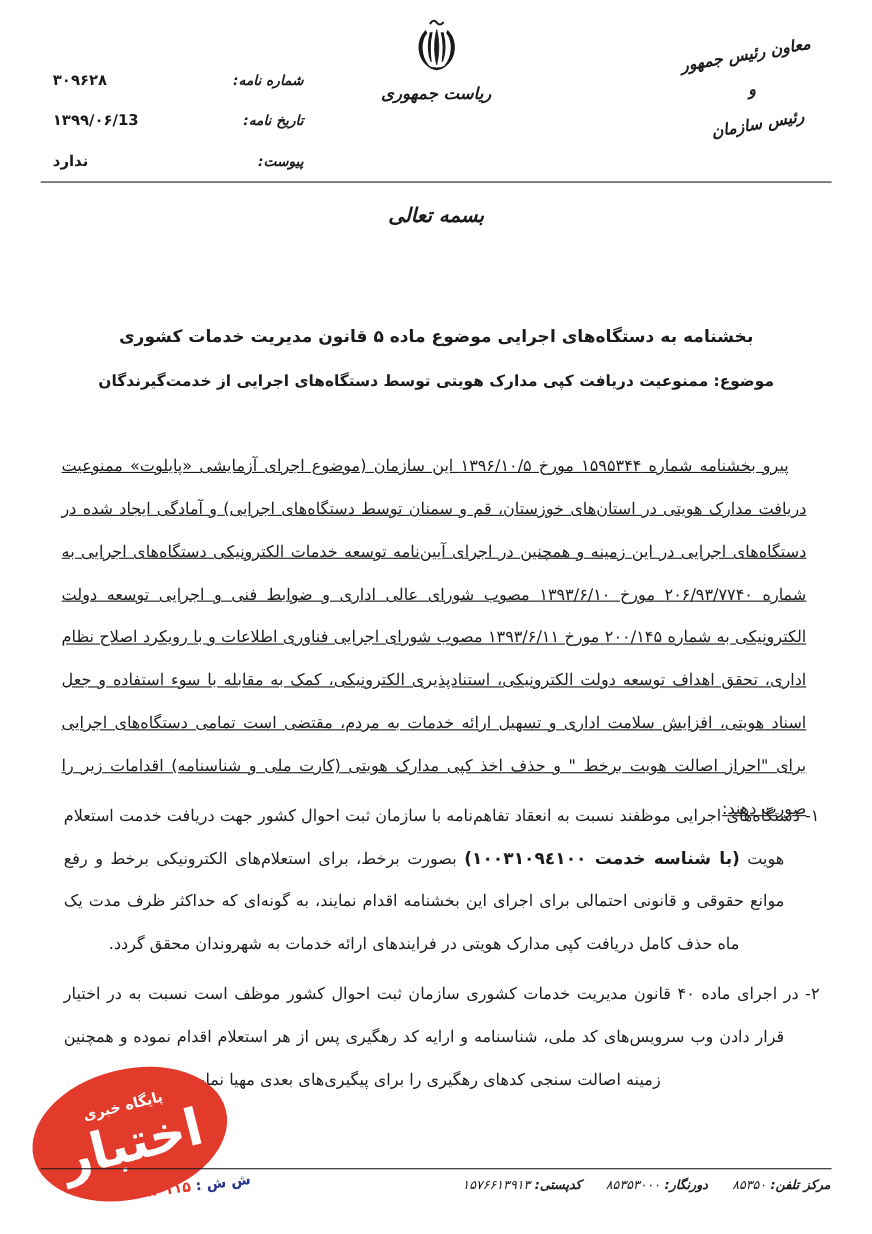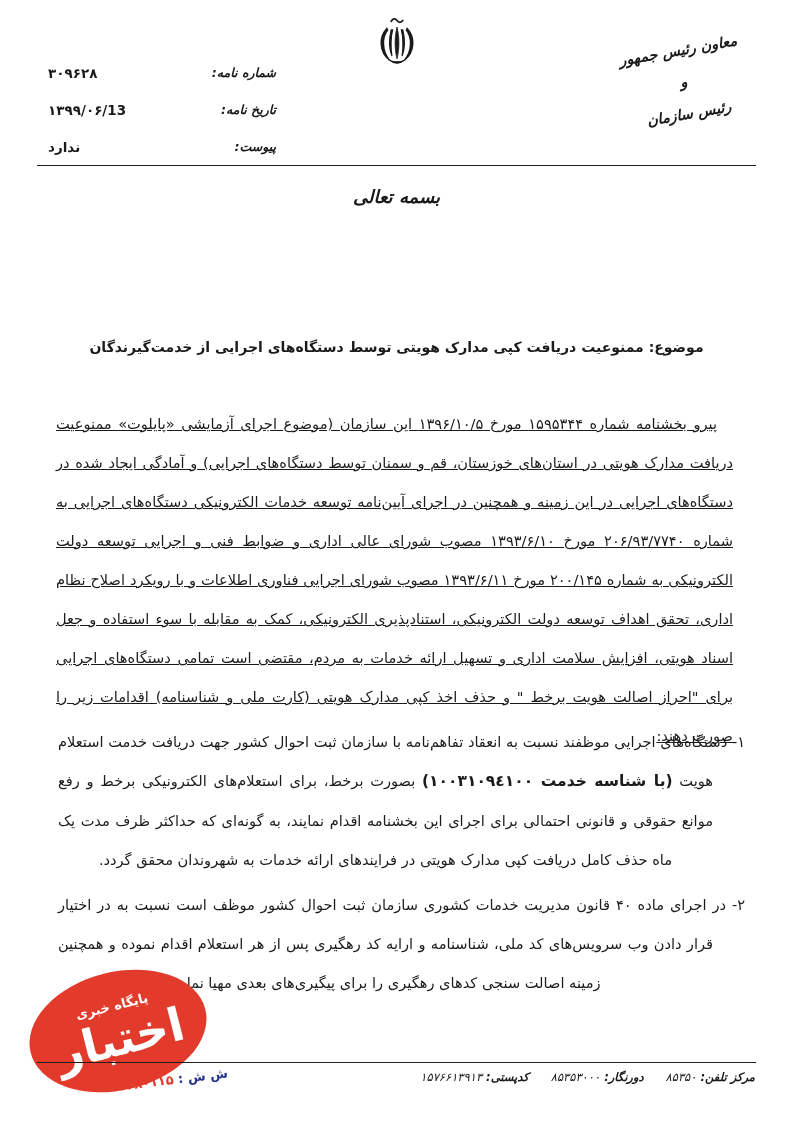--- a/index.html
+++ b/index.html
@@ -73,20 +73,21 @@
       <g fill="#1a1a1a" stroke="#1a1a1a">
         <path d="M22 10 Q26 4 30 9 Q34 14 38 9" fill="none" stroke-width="2.6" stroke-linecap="round"></path>
         <path d="M30 18 C26.5 32 26.5 48 30 62 C33.5 48 33.5 32 30 18 Z" stroke-width="1"></path>
         <path d="M22 22 C19 34 19 48 23 58 C21.5 48 21.5 32 24 22 Z" stroke-width="1.6"></path>
         <path d="M38 22 C41 34 41 48 37 58 C38.5 48 38.5 32 36 22 Z" stroke-width="1.6"></path>
         <path d="M16 20 C5 32 5 52 20 64 C9 52 9 32 17 22 Z" stroke-width="2"></path>
         <path d="M44 20 C55 32 55 52 40 64 C51 52 51 32 43 22 Z" stroke-width="2"></path>
         <path d="M20 64 Q30 72 40 64 Q30 68 20 64 Z" stroke-width="1.4"></path>
       </g>
     </svg>
+    <div class="org1">ریاست جمهوری</div>
   </div>
 
   <div class="meta">
     <div class="meta-row">
       <span class="meta-label">شماره نامه:</span>
       <span class="meta-value">۳۰۹۶۲۸</span>
     </div>
     <div class="meta-row">
       <span class="meta-label">تاریخ نامه:</span>
       <span class="meta-value">۱۳۹۹/۰۶/13</span>
@@ -94,20 +95,21 @@
     <div class="meta-row">
       <span class="meta-label">پیوست:</span>
       <span class="meta-value">ندارد</span>
     </div>
   </div>
 
   <div class="rule header-rule"></div>
 
   <div class="besmele">بسمه تعالی</div>
 
+  <div class="doc-title">بخشنامه به دستگاه‌های اجرایی موضوع ماده ۵ قانون مدیریت خدمات کشوری</div>
   <div class="doc-subject">موضوع: ممنوعیت دریافت کپی مدارک هویتی توسط دستگاه‌های اجرایی از خدمت‌گیرندگان</div>
 
   <p class="intro">پیرو بخشنامه شماره ۱۵۹۵۳۴۴ مورخ ۱۳۹۶/۱۰/۵ این سازمان (موضوع اجرای آزمایشی «پایلوت» ممنوعیت دریافت مدارک هویتی در استان‌های خوزستان، قم و سمنان توسط دستگاه‌های اجرایی) و آمادگی ایجاد شده در دستگاه‌های اجرایی در این زمینه و همچنین در اجرای آیین‌نامه توسعه خدمات الکترونیکی دستگاه‌های اجرایی به شماره ۲۰۶/۹۳/۷۷۴۰ مورخ ۱۳۹۳/۶/۱۰ مصوب شورای عالی اداری و ضوابط فنی و اجرایی توسعه دولت الکترونیکی به شماره ۲۰۰/۱۴۵ مورخ ۱۳۹۳/۶/۱۱ مصوب شورای اجرایی فناوری اطلاعات و با رویکرد اصلاح نظام اداری، تحقق اهداف توسعه دولت الکترونیکی، استنادپذیری الکترونیکی، کمک به مقابله با سوء استفاده و جعل اسناد هویتی، افزایش سلامت اداری و تسهیل ارائه خدمات به مردم، مقتضی است تمامی دستگاه‌های اجرایی برای "احراز اصالت هویت برخط " و حذف اخذ کپی مدارک هویتی (کارت ملی و شناسنامه) اقدامات زیر را صورت دهند:</p>
 
   <div class="items">
     <p class="item"><span>۱- دستگاه‌های اجرایی موظفند نسبت به انعقاد تفاهم‌نامه با سازمان ثبت احوال کشور جهت دریافت خدمت استعلام هویت </span><span class="b">(با شناسه خدمت ۱۰۰۳۱۰۹٤۱۰۰)</span><span> بصورت برخط، برای استعلام‌های الکترونیکی برخط و رفع موانع حقوقی و قانونی احتمالی برای اجرای این بخشنامه اقدام نمایند، به گونه‌ای که حداکثر ظرف مدت یک ماه حذف کامل دریافت کپی مدارک هویتی در فرایندهای ارائه خدمات به شهروندان محقق گردد.</span></p>
     <p class="item"><span>۲- در اجرای ماده ۴۰ قانون مدیریت خدمات کشوری سازمان ثبت احوال کشور موظف است نسبت به در اختیار قرار دادن وب سرویس‌های کد ملی، شناسنامه و ارایه کد رهگیری پس از هر استعلام اقدام نموده و همچنین زمینه اصالت سنجی کدهای رهگیری را برای پیگیری‌های بعدی مهیا نماید.</span></p>
   </div>
 
   <div class="stamp">

